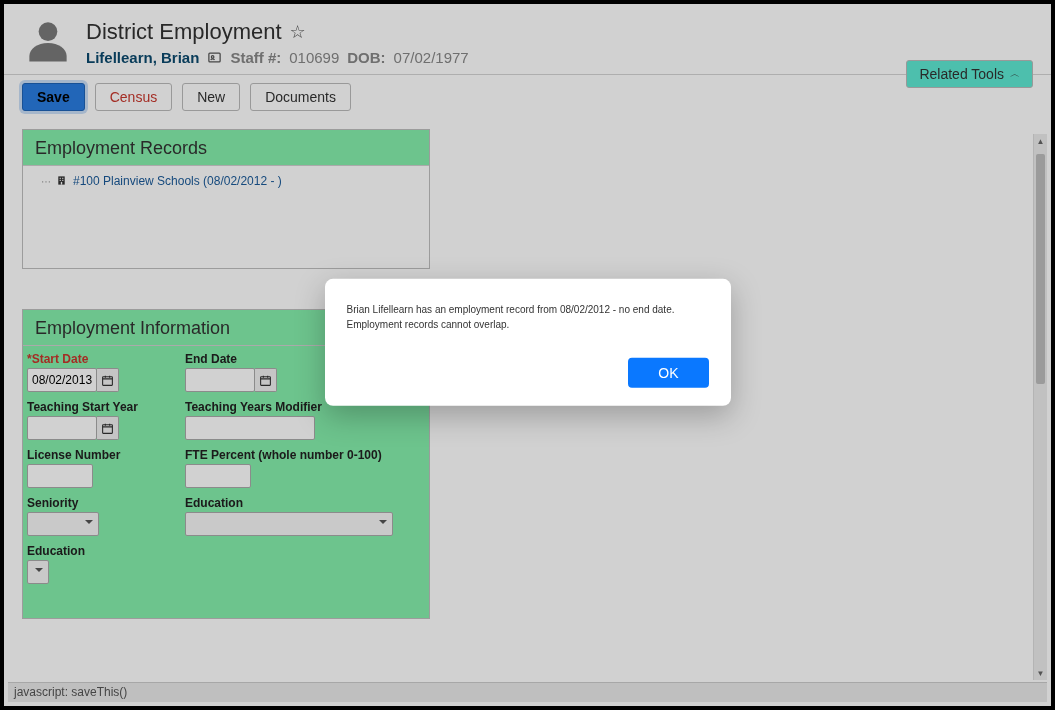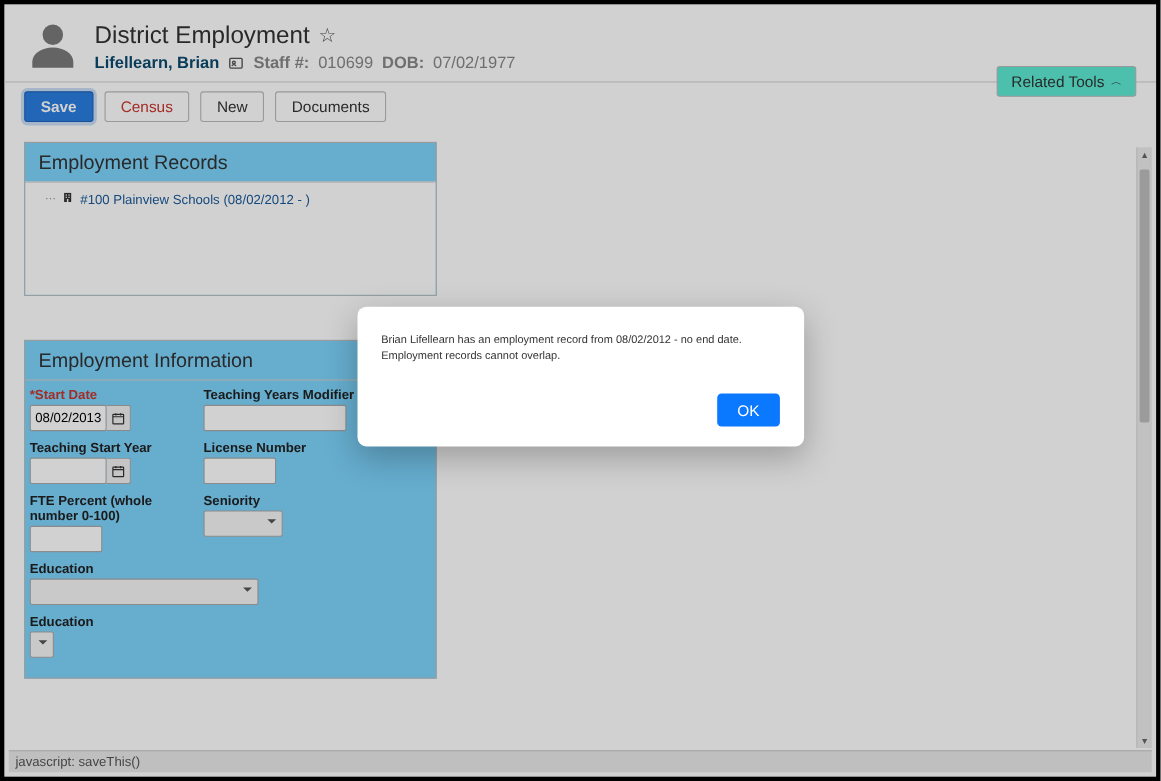--- a/index.html
+++ b/index.html
@@ -51,47 +51,47 @@
 
   
   .toolbar {
     border-top:1px solid #d5d5d5;
     padding:8px 18px; display:flex; gap:10px;
   }
   .btn {
     border:1px solid #bbb; background:#fff; border-radius:3px;
     padding:5px 14px; font-size:14px; cursor:pointer;
   }
-  .btn-primary { background:#2a7de1; border-color:#1e63b8; color:#ffffff; font-weight:600; box-shadow:0 0 0 3px rgba(42,125,225,0.25);}
+  .btn-primary { background:#2a7de1; border-color:#1e63b8; color:#000000; font-weight:600; box-shadow:0 0 0 3px rgba(42,125,225,0.25);}
   .btn-danger-text { color:#c8372d; }
   .btn-plain { color:#333; }
 
   
   .content {
     padding:10px 18px; position:relative; height:calc(100% - 170px);
     overflow:hidden;
   }
   .panel {
-    border:1px solid #bfbfbf; background:#7dd3fc;
-    width:375px; margin-bottom:12px;
+    border:1px solid #bfbfbf; background:#86efac;
+    width:408px; margin-bottom:12px;
   }
   .panel-title {
     font-size:18px; font-weight:400; color:#333;
     padding:8px 12px 6px 12px;
   }
   .tree-body {
     background:#fff; border-top:1px solid #d0d0d0;
     padding:8px 10px 80px 10px;
     font-size:12px;
   }
   .tree-item { color:#1a5a99; display:flex; align-items:center; gap:6px; padding-left:8px;}
   .tree-dots { color:#999; font-size:10px; letter-spacing:-1px; }
   .tree-bldg-icon { color:#333; font-size:11px; }
 
-  .panel-info { padding-bottom:8px;margin-top:40px; }
+  .panel-info { padding-bottom:24px;margin-top:40px; }
   .panel-info .panel-title { border-bottom:1px solid #d0d0d0; }
   .form-grid {
     display:grid; grid-template-columns: 150px 250px;
     column-gap:8px; row-gap:8px;
     padding:6px 4px 4px 4px;
   }
   .field label { font-size:12px; font-weight:700; color:#222; display:block; margin-bottom:2px;}
   .field label.req { color:#c8372d; }
   .input-wrap { display:flex; align-items:center; }
   .input-wrap input[type=text] {
@@ -144,21 +144,21 @@
     position:absolute; z-index:100;
     left:50%; top:50%; transform:translate(-50%,-60%);
     width:406px; background:#fff; border-radius:8px;
     box-shadow:0 10px 30px rgba(0,0,0,0.25);
     padding:24px 22px 18px 22px;
   }
   .modal-msg { font-size:10px; color:#333; line-height:1.45; }
   .modal-actions { text-align:right; margin-top:26px; }
   .ok-btn {
     background:#0a78ff; color:#fff; border:none; border-radius:4px;
-    padding:7px 18px; font-size:14px; cursor:pointer;
+    padding:7px 30px; font-size:14px; cursor:pointer;
   }
 </style>
 </head>
 <body>
 
 <div class="header">
   <div class="avatar">
     <svg viewBox="0 0 24 24" fill="#7a7a7a">
         <circle cx="12" cy="7.2" r="4.3"></circle>
         <path d="M12 12.5c-4.8 0-8.6 2.7-8.6 6v2.5h17.2V18.5c0-3.3-3.8-6-8.6-6z"></path>
@@ -232,42 +232,54 @@
           <input type="text" value="08/02/2013" style="">
           <div class="date-btn">
             <svg width="13" height="13" viewBox="0 0 24 24" fill="none" stroke="#333" stroke-width="2">
                 <rect x="3" y="5" width="18" height="16" rx="1"></rect>
                 <path d="M3 9h18M8 3v4M16 3v4"></path>
               </svg>
           </div>
         </div>
       </div>
 
-
-      <div class="field">
-        <label>Teaching Years Modifier</label>
-        <div class="input-wrap">
-          <input type="text" style="width: 130px;" value="">
+      <div class="field">
+        <label>End Date</label>
+        <div class="input-wrap date-input">
+          <input type="text" value="" style="">
+          <div class="date-btn">
+            <svg width="13" height="13" viewBox="0 0 24 24" fill="none" stroke="#333" stroke-width="2">
+                <rect x="3" y="5" width="18" height="16" rx="1"></rect>
+                <path d="M3 9h18M8 3v4M16 3v4"></path>
+              </svg>
+          </div>
         </div>
       </div>
 
       <div class="field">
         <label>Teaching Start Year</label>
         <div class="input-wrap date-input">
           <input type="text" value="" style="">
           <div class="date-btn">
             <svg width="13" height="13" viewBox="0 0 24 24" fill="none" stroke="#333" stroke-width="2">
                 <rect x="3" y="5" width="18" height="16" rx="1"></rect>
                 <path d="M3 9h18M8 3v4M16 3v4"></path>
               </svg>
           </div>
         </div>
       </div>
 
       <div class="field">
+        <label>Teaching Years Modifier</label>
+        <div class="input-wrap">
+          <input type="text" style="width: 130px;" value="">
+        </div>
+      </div>
+
+      <div class="field">
         <label>License Number</label>
         <div class="input-wrap small-input">
           <input type="text" value="" style="">
         </div>
       </div>
 
       <div class="field">
         <label>FTE Percent (whole number 0-100)</label>
         <div class="input-wrap small-input">
           <input type="text" value="" style="">

